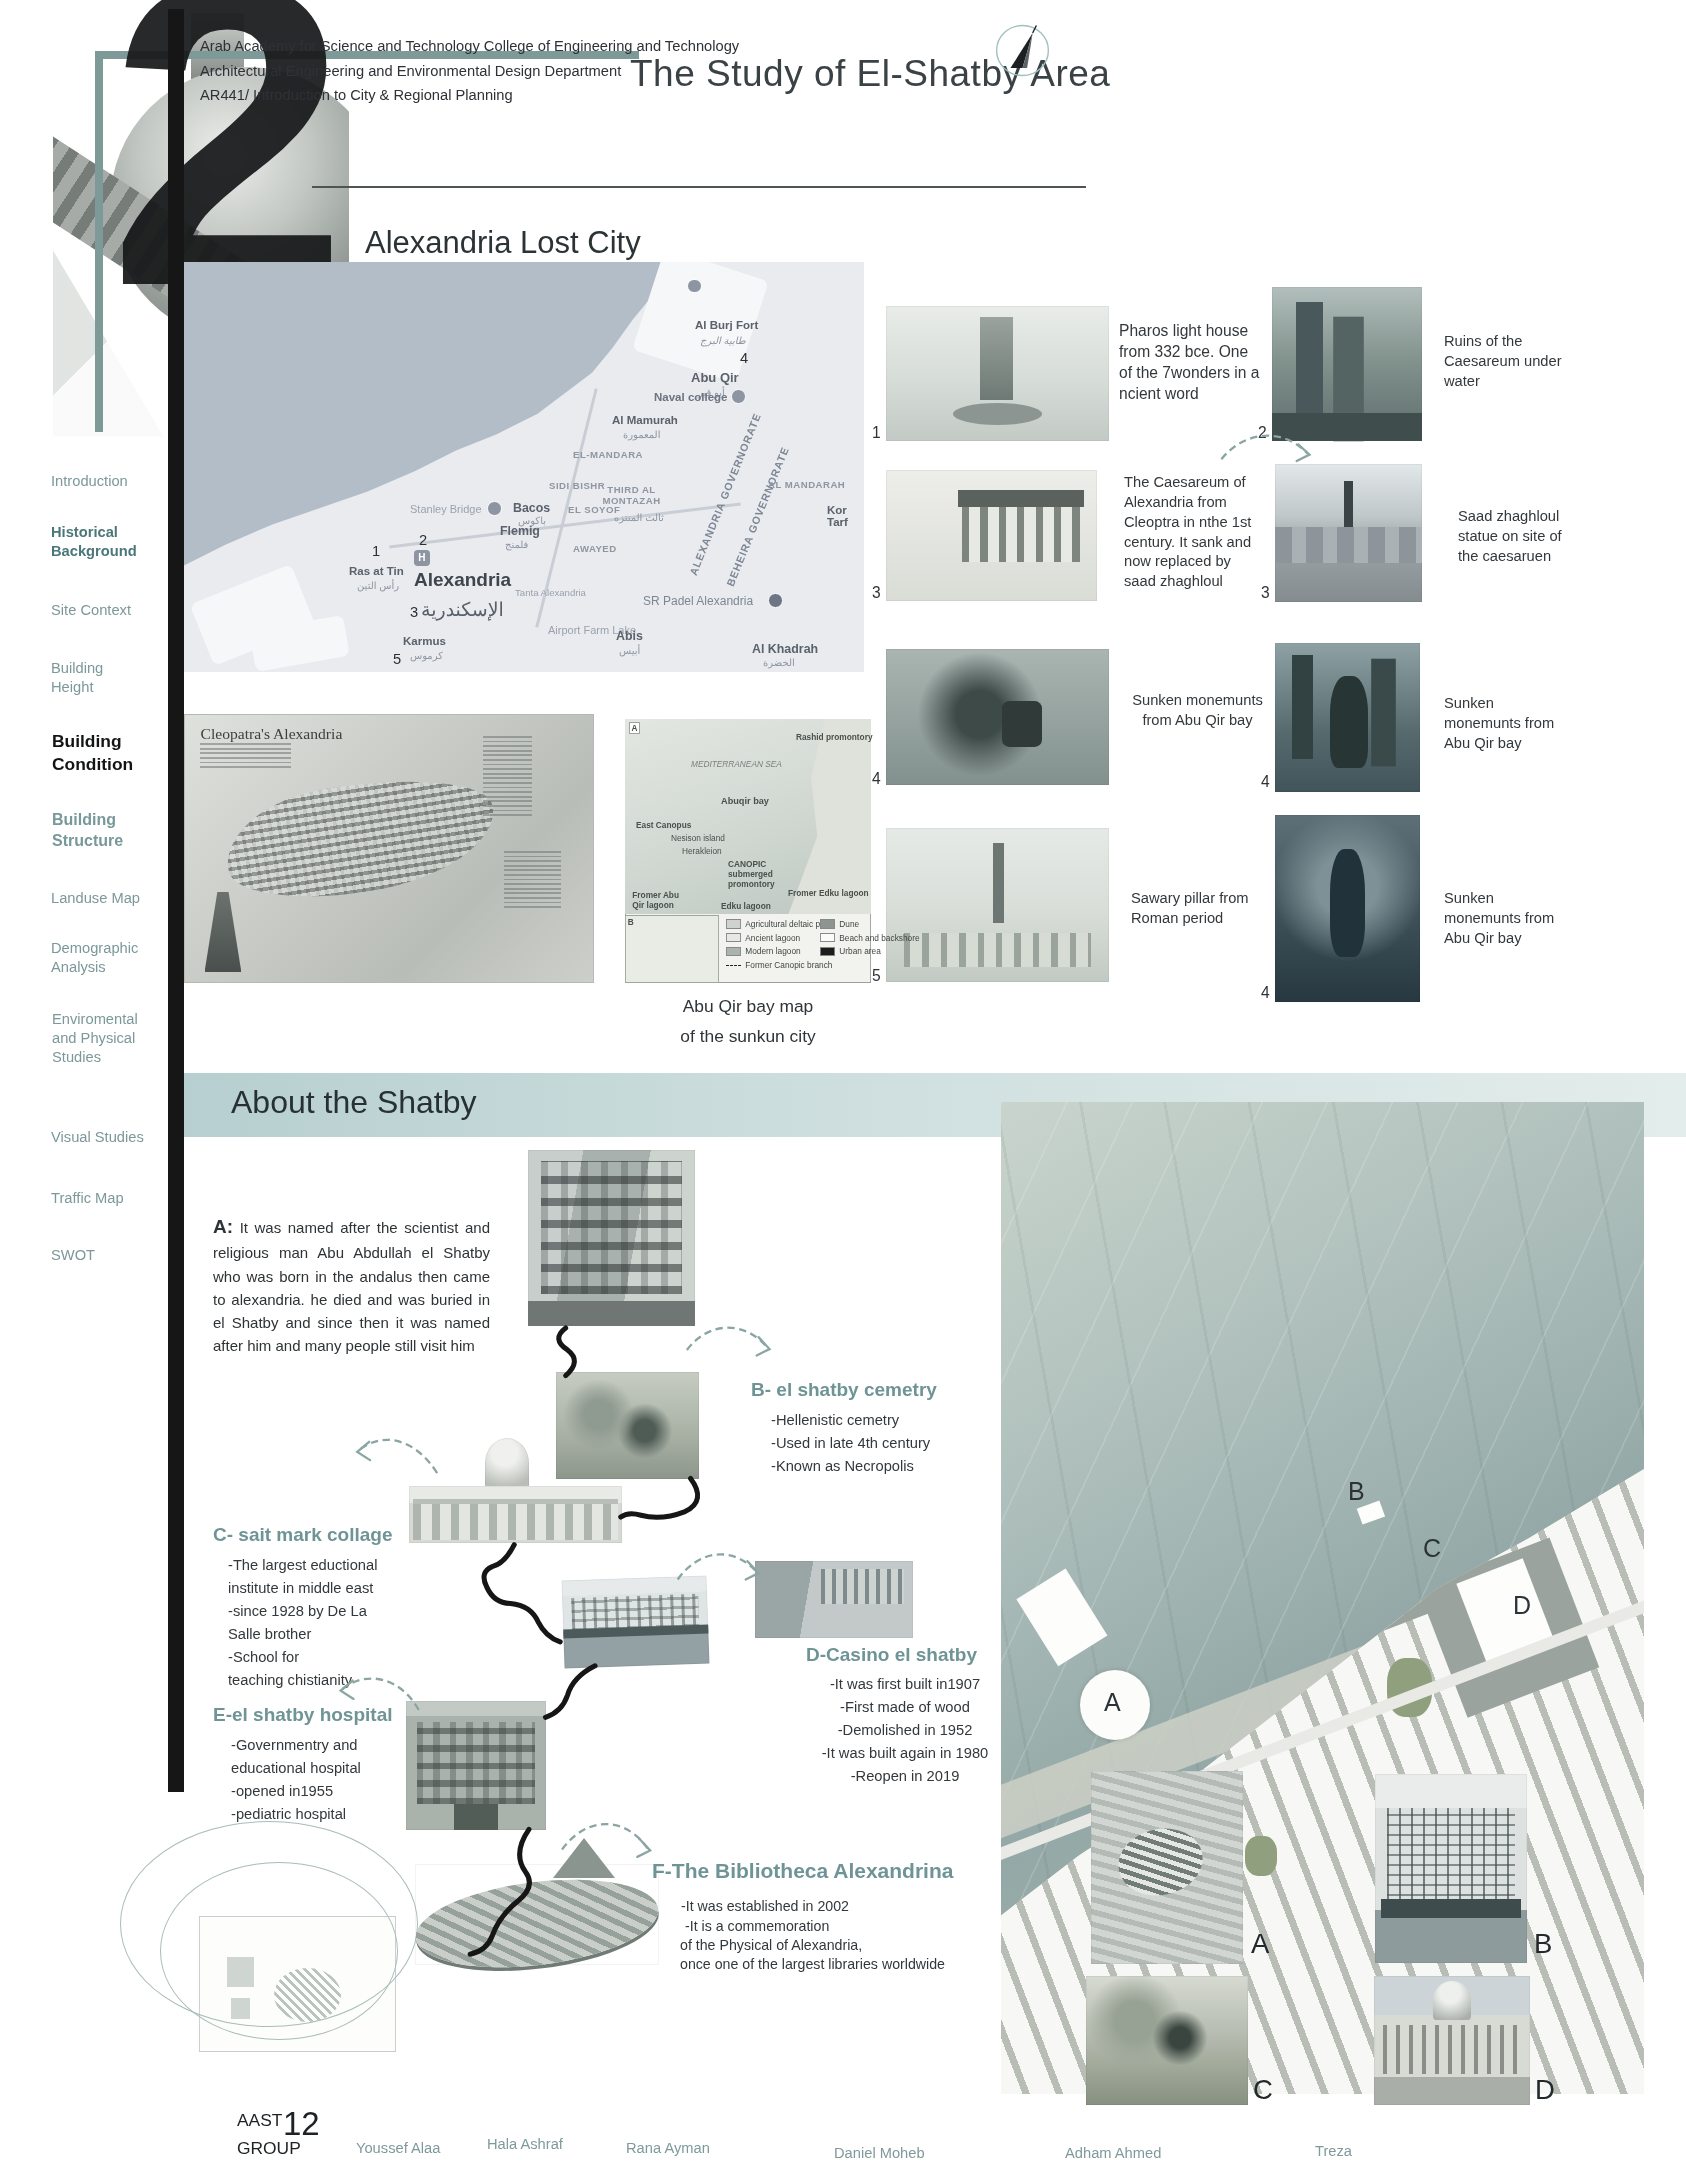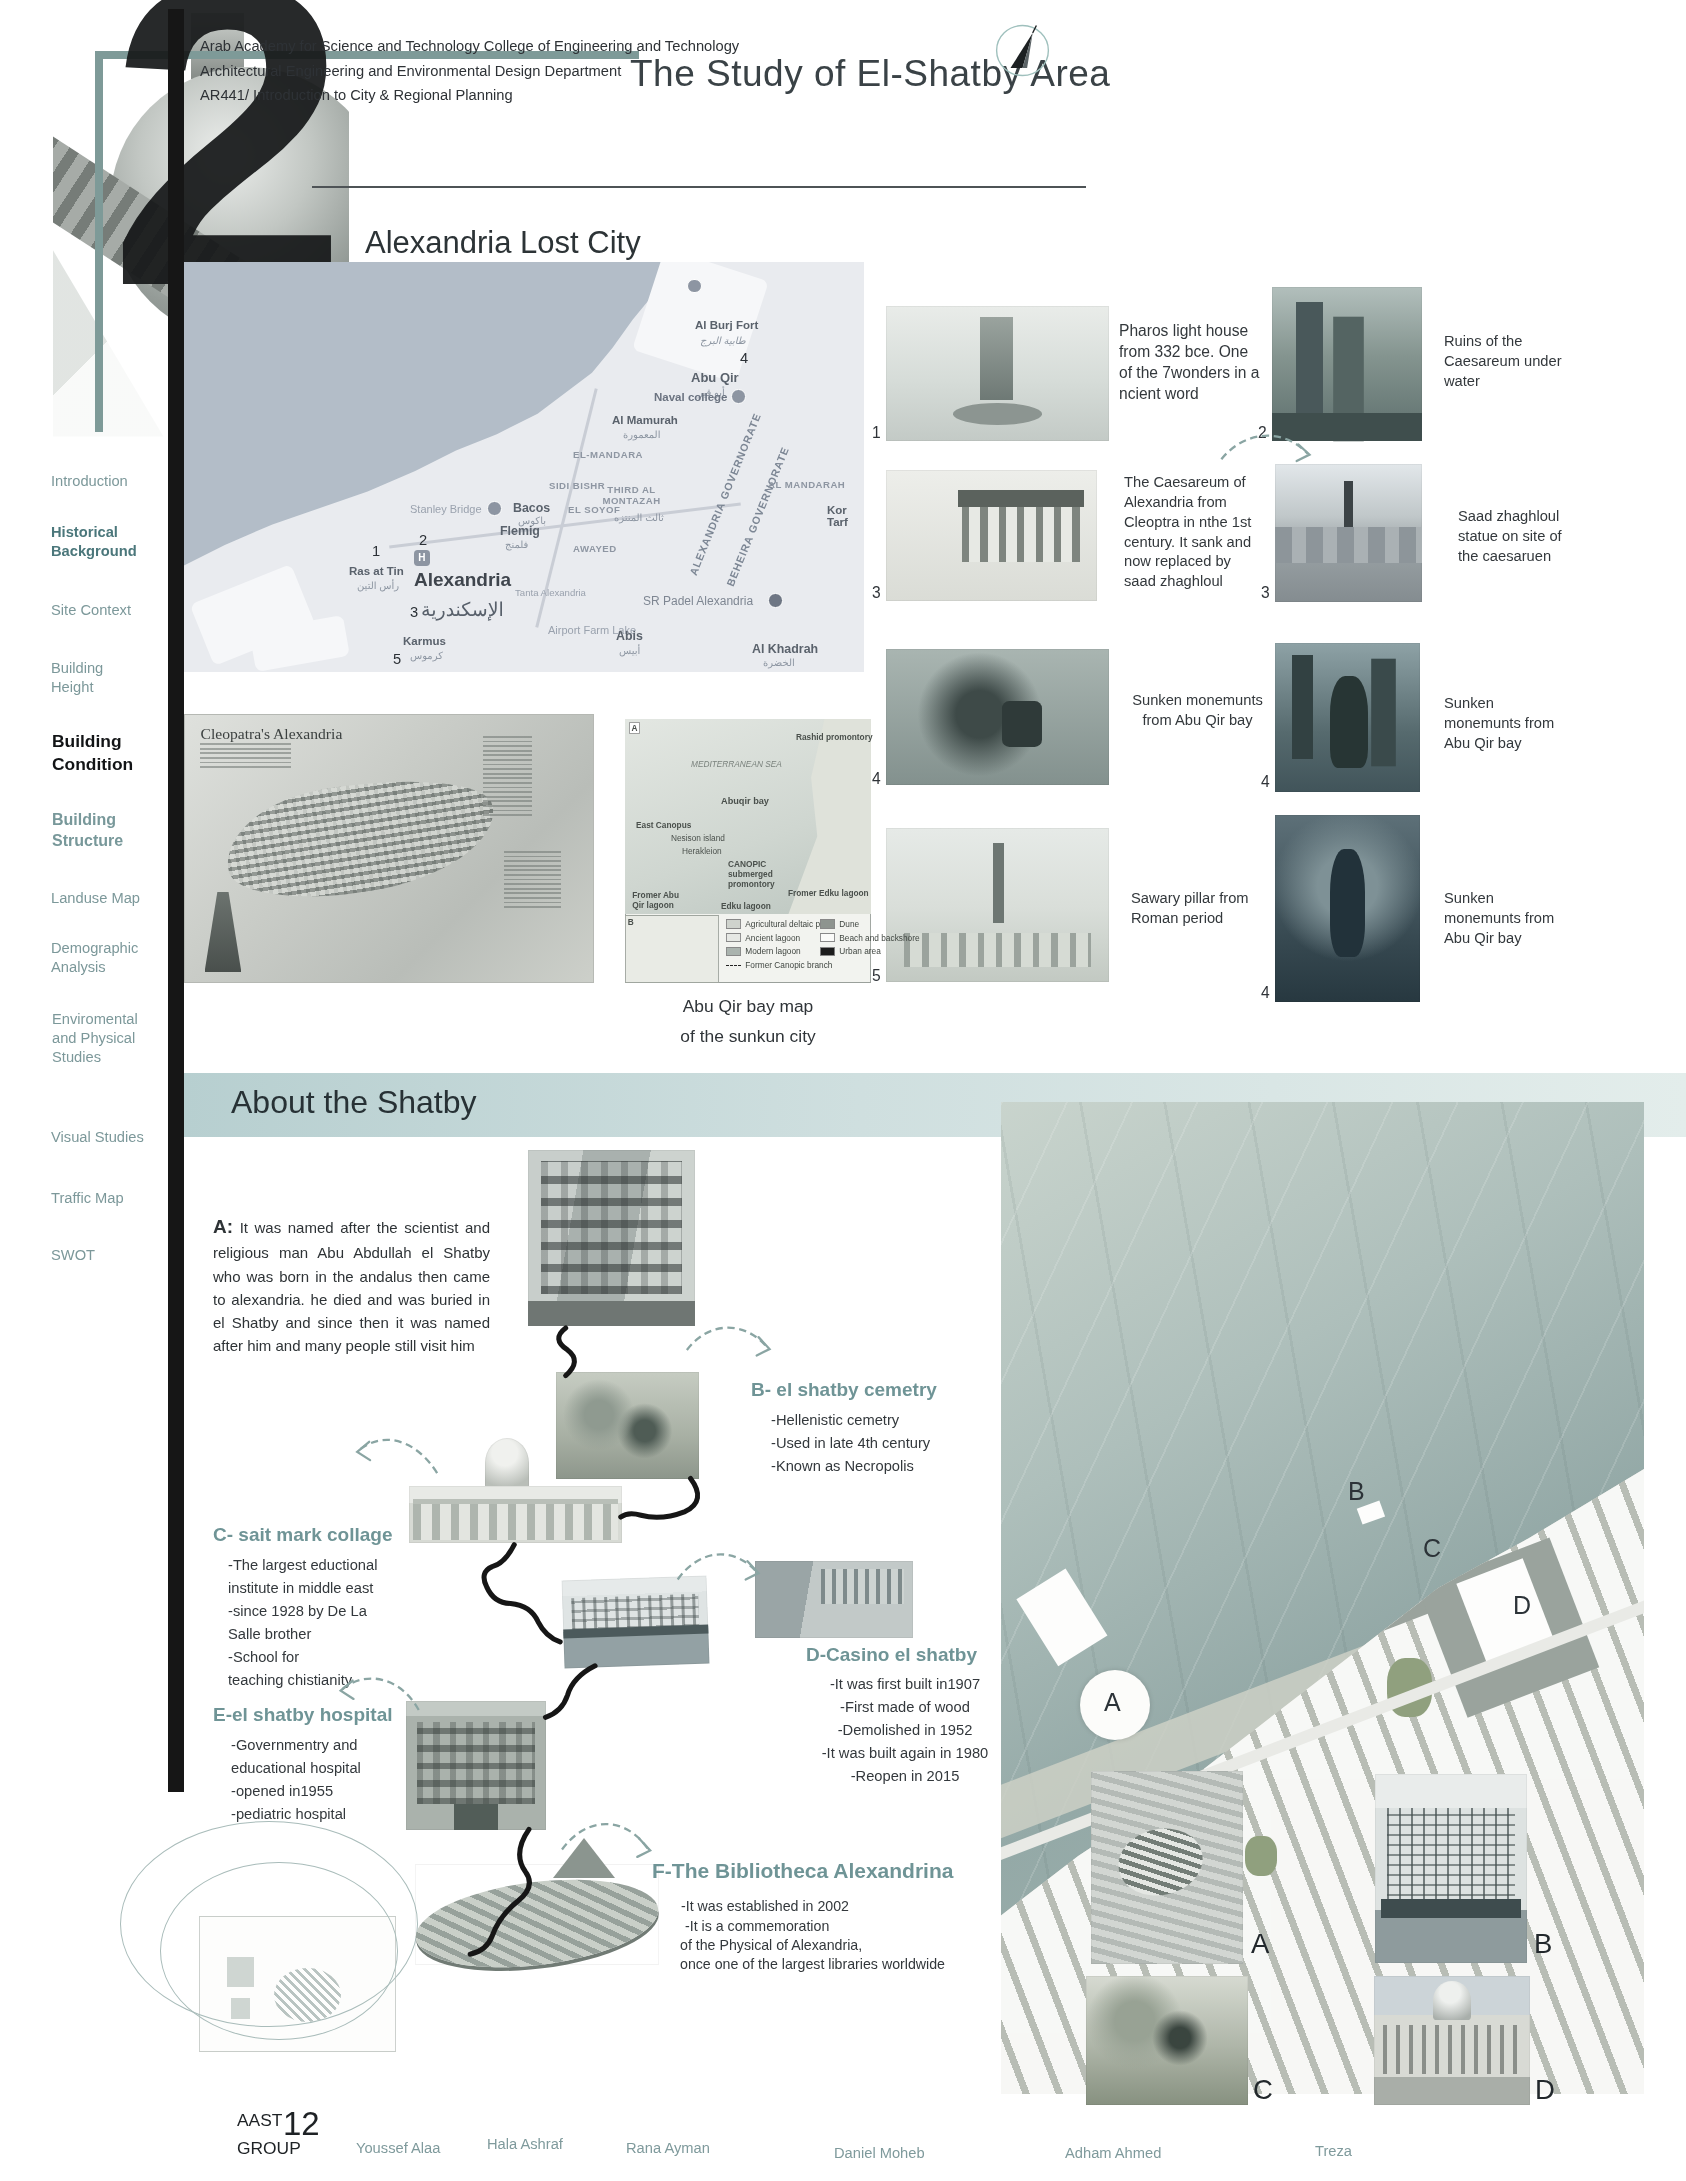--- a/index.html
+++ b/index.html
@@ -396,21 +396,21 @@
   <div class="ph c-dome abs" style="left:485px;top:1438px;width:44px;height:50px;"></div>
   <div class="ph college abs" style="left:409px;top:1486px;width:213px;height:57px;"></div>
 
   <div class="ph casino abs" style="left:563px;top:1578px;width:145px;height:88px;"></div>
   <div class="ph beach abs" style="left:755px;top:1561px;width:158px;height:77px;"></div>
   <div class="teal-h abs" style="left:806px;top:1644px;">D-Casino el shatby</div>
   <div class="item-line abs c" style="left:790px;top:1673px;width:230px;">-It was first built in1907</div>
   <div class="item-line abs c" style="left:790px;top:1696px;width:230px;">-First made of wood</div>
   <div class="item-line abs c" style="left:790px;top:1719px;width:230px;">-Demolished in 1952</div>
   <div class="item-line abs c" style="left:790px;top:1742px;width:230px;">-It was built again in 1980</div>
-  <div class="item-line abs c" style="left:790px;top:1765px;width:230px;">-Reopen in 2015</div>
+  <div class="item-line abs c" style="left:790px;top:1765px;width:230px;">-Reopen in 2019</div>
 
   <div class="teal-h abs" style="left:213px;top:1704px;">E-el shatby hospital</div>
   <div class="item-line abs" style="left:231px;top:1734px;">-Governmentry and</div>
   <div class="item-line abs" style="left:231px;top:1757px;">educational hospital</div>
   <div class="item-line abs" style="left:231px;top:1780px;">-opened in1955</div>
   <div class="item-line abs" style="left:231px;top:1803px;">-pediatric hospital</div>
   <div class="ph hospital abs" style="left:406px;top:1701px;width:140px;height:129px;"></div>
 
   <div class="ph siteplan abs" style="left:199px;top:1916px;width:197px;height:136px;">
     <div class="sp-arc" style="left:-40%;top:-70%;width:150%;height:150%;"></div>

